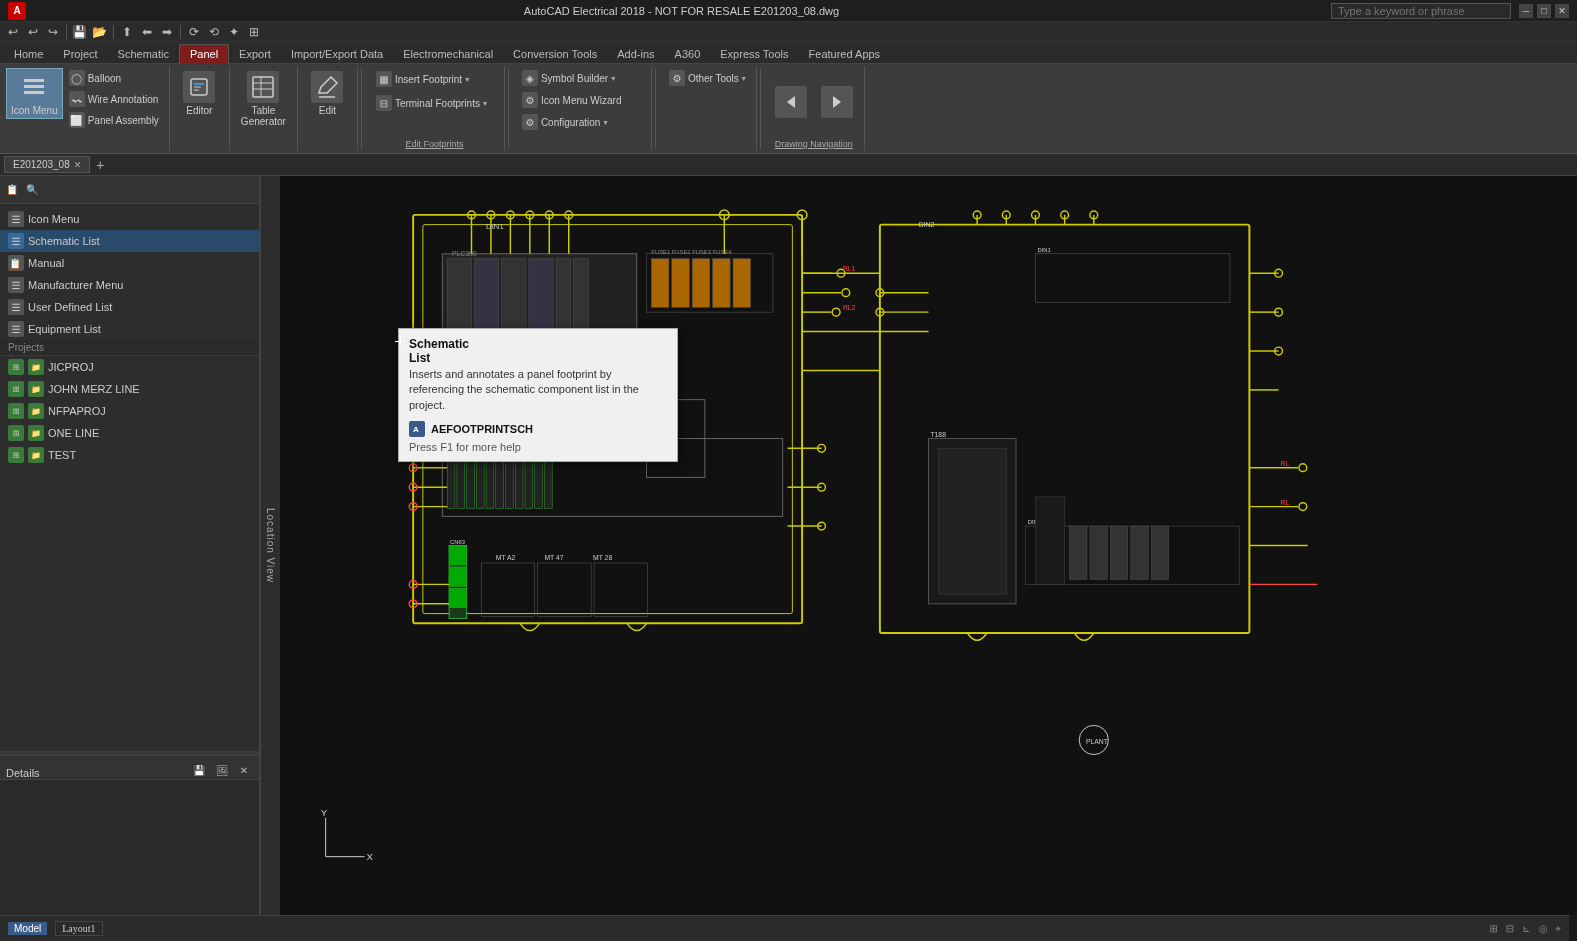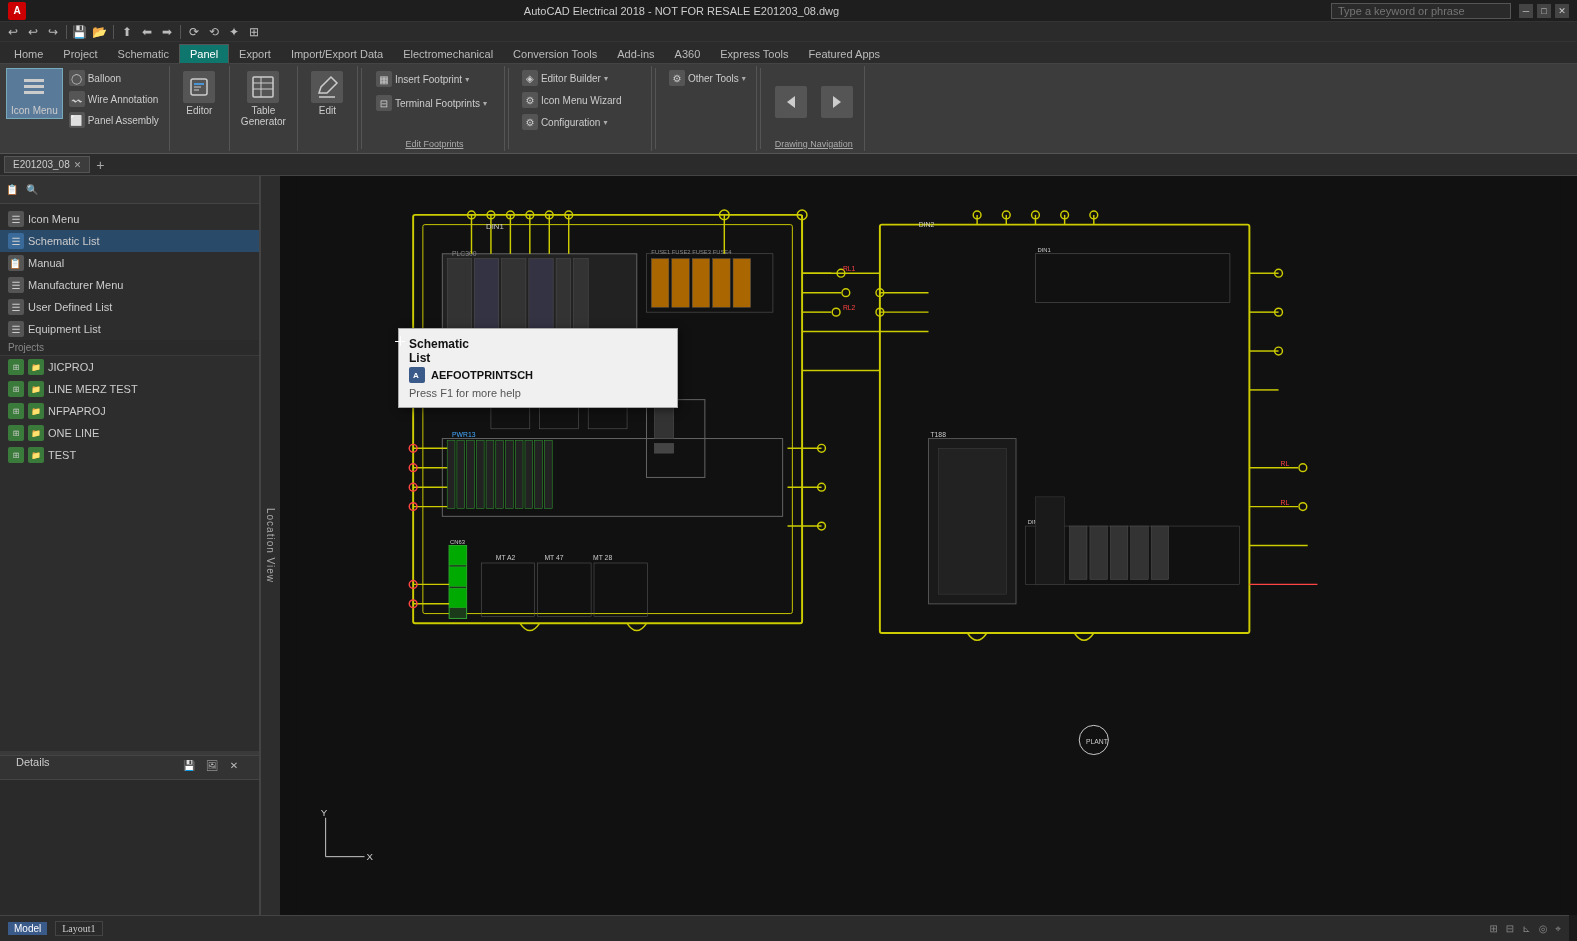--- a/index.html
+++ b/index.html
@@ -89,21 +89,21 @@
     .ribbon-tab {
       padding: 3px 10px;
       font-size: 11px;
       color: #bbb;
       cursor: pointer;
       border: none;
       background: transparent;
       border-bottom: none;
     }
     .ribbon-tab.active {
-      background: #0f766e;
+      background: #7f1d1d;
       color: #fff;
       border: 1px solid #555;
       border-bottom: 1px solid #3c3c3c;
       margin-bottom: -1px;
     }
 
     
     #ribbon {
       height: 90px;
       background: #3c3c3c;
@@ -262,22 +262,22 @@
     }
     #left-panel-details {
       height: 160px;
       background: #2a2a2a;
       border-top: 1px solid #444;
     }
     #details-header {
       height: 24px;
       background: #333;
       display: flex;
-      align-items: flex-start;
-      padding: 0 16px;
+      align-items: flex-end;
+      padding: 0 6px;
       gap: 12px;
       border-bottom: 1px solid #444;
       font-size: 11px;
     }
     #details-icons {
       margin-left: auto;
       display: flex;
       gap: 4px;
     }
 
@@ -563,21 +563,21 @@
     </div>
     <div class="ribbon-group-label">Edit Footprints</div>
   </div>
 
   <div class="ribbon-vsep"></div>
 
   <div class="ribbon-group" style="min-width:140px;">
     <div class="ribbon-group-content" style="flex-direction:column; gap:2px; width:100%;">
       <button class="ribbon-btn-small">
         <div class="ribbon-icon-small">◈</div>
-        <span>Editor Builder</span>
+        <span>Symbol Builder</span>
         <span class="combo-arrow">▾</span>
       </button>
       <button class="ribbon-btn-small">
         <div class="ribbon-icon-small">⚙</div>
         <span>Icon Menu  Wizard</span>
       </button>
       <button class="ribbon-btn-small">
         <div class="ribbon-icon-small">⚙</div>
         <span>Configuration</span>
         <span class="combo-arrow">▾</span>
@@ -664,21 +664,21 @@
 
       <div class="panel-section">Projects</div>
       <div class="panel-list-item">
         <div class="panel-item-icon" style="background:#3a7a3a; font-size:8px;">⊞</div>
         <div class="panel-item-icon" style="background:#3a7a3a; font-size:8px;">📁</div>
         <span>JICPROJ</span>
       </div>
       <div class="panel-list-item">
         <div class="panel-item-icon" style="background:#3a7a3a; font-size:8px;">⊞</div>
         <div class="panel-item-icon" style="background:#3a7a3a; font-size:8px;">📁</div>
-        <span>LINE MERZ TEST</span>
+        <span>JOHN MERZ LINE</span>
       </div>
       <div class="panel-list-item">
         <div class="panel-item-icon" style="background:#3a7a3a; font-size:8px;">⊞</div>
         <div class="panel-item-icon" style="background:#3a7a3a; font-size:8px;">📁</div>
         <span>NFPAPROJ</span>
       </div>
       <div class="panel-list-item">
         <div class="panel-item-icon" style="background:#3a7a3a; font-size:8px;">⊞</div>
         <div class="panel-item-icon" style="background:#3a7a3a; font-size:8px;">📁</div>
         <span>ONE LINE</span>
@@ -902,20 +902,21 @@
 
       <text x="1012" y="298" fill="#f44" font-size="7">RL</text>
       <text x="1012" y="338" fill="#f44" font-size="7">RL</text>
     </svg>
 
     <div id="tooltip-popup">
       <h3>
         <span>Schematic</span><br>
         <span>List</span>
       </h3>
+      <p>Inserts and annotates a panel footprint by referencing the schematic component list in the project.</p>
       <div id="tooltip-shortcut">
         <div id="tooltip-shortcut-icon">
           <svg width="12" height="12" viewBox="0 0 12 12">
               <rect width="12" height="12" fill="#3a5a8a"></rect>
               <text x="2" y="9" fill="#fff" font-size="8">A</text>
             </svg>
         </div>
         <span>AEFOOTPRINTSCH</span>
       </div>
       <div id="tooltip-f1">Press F1 for more help</div>

